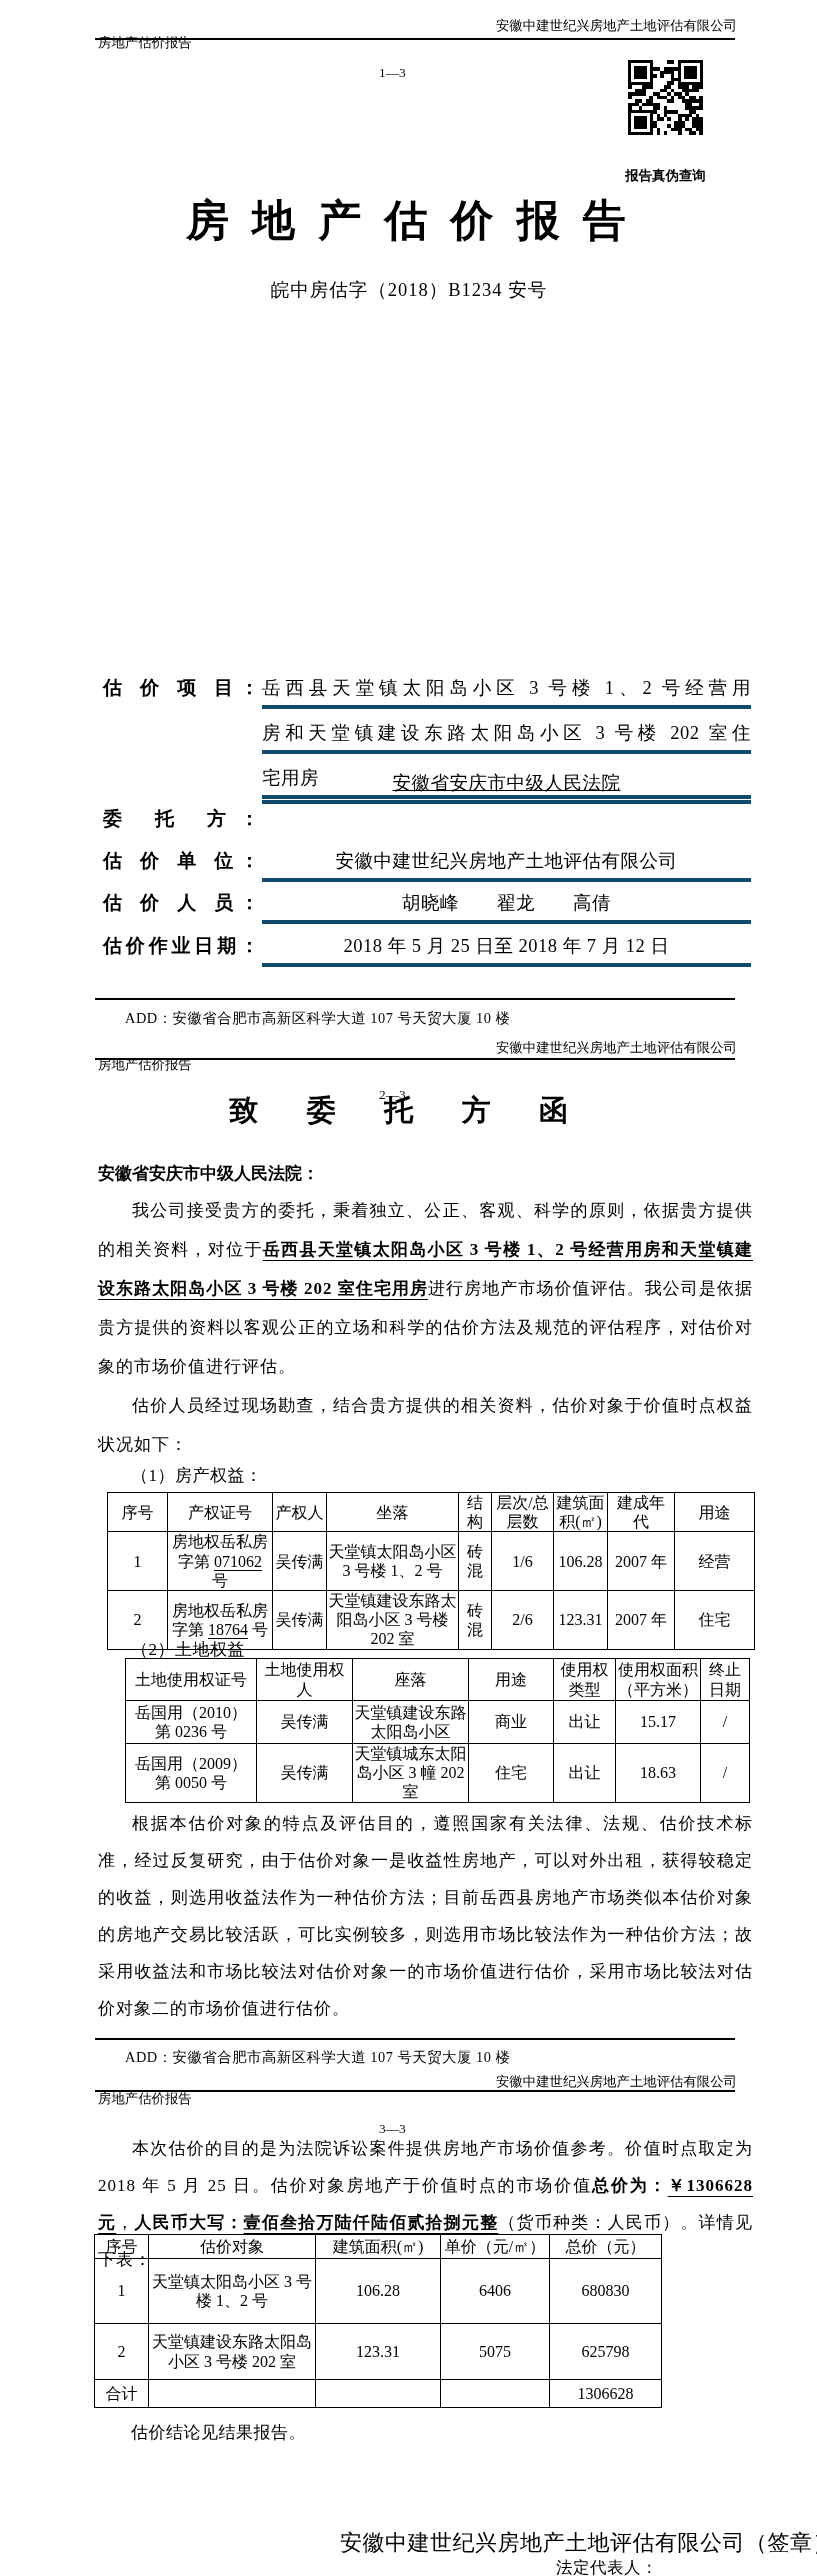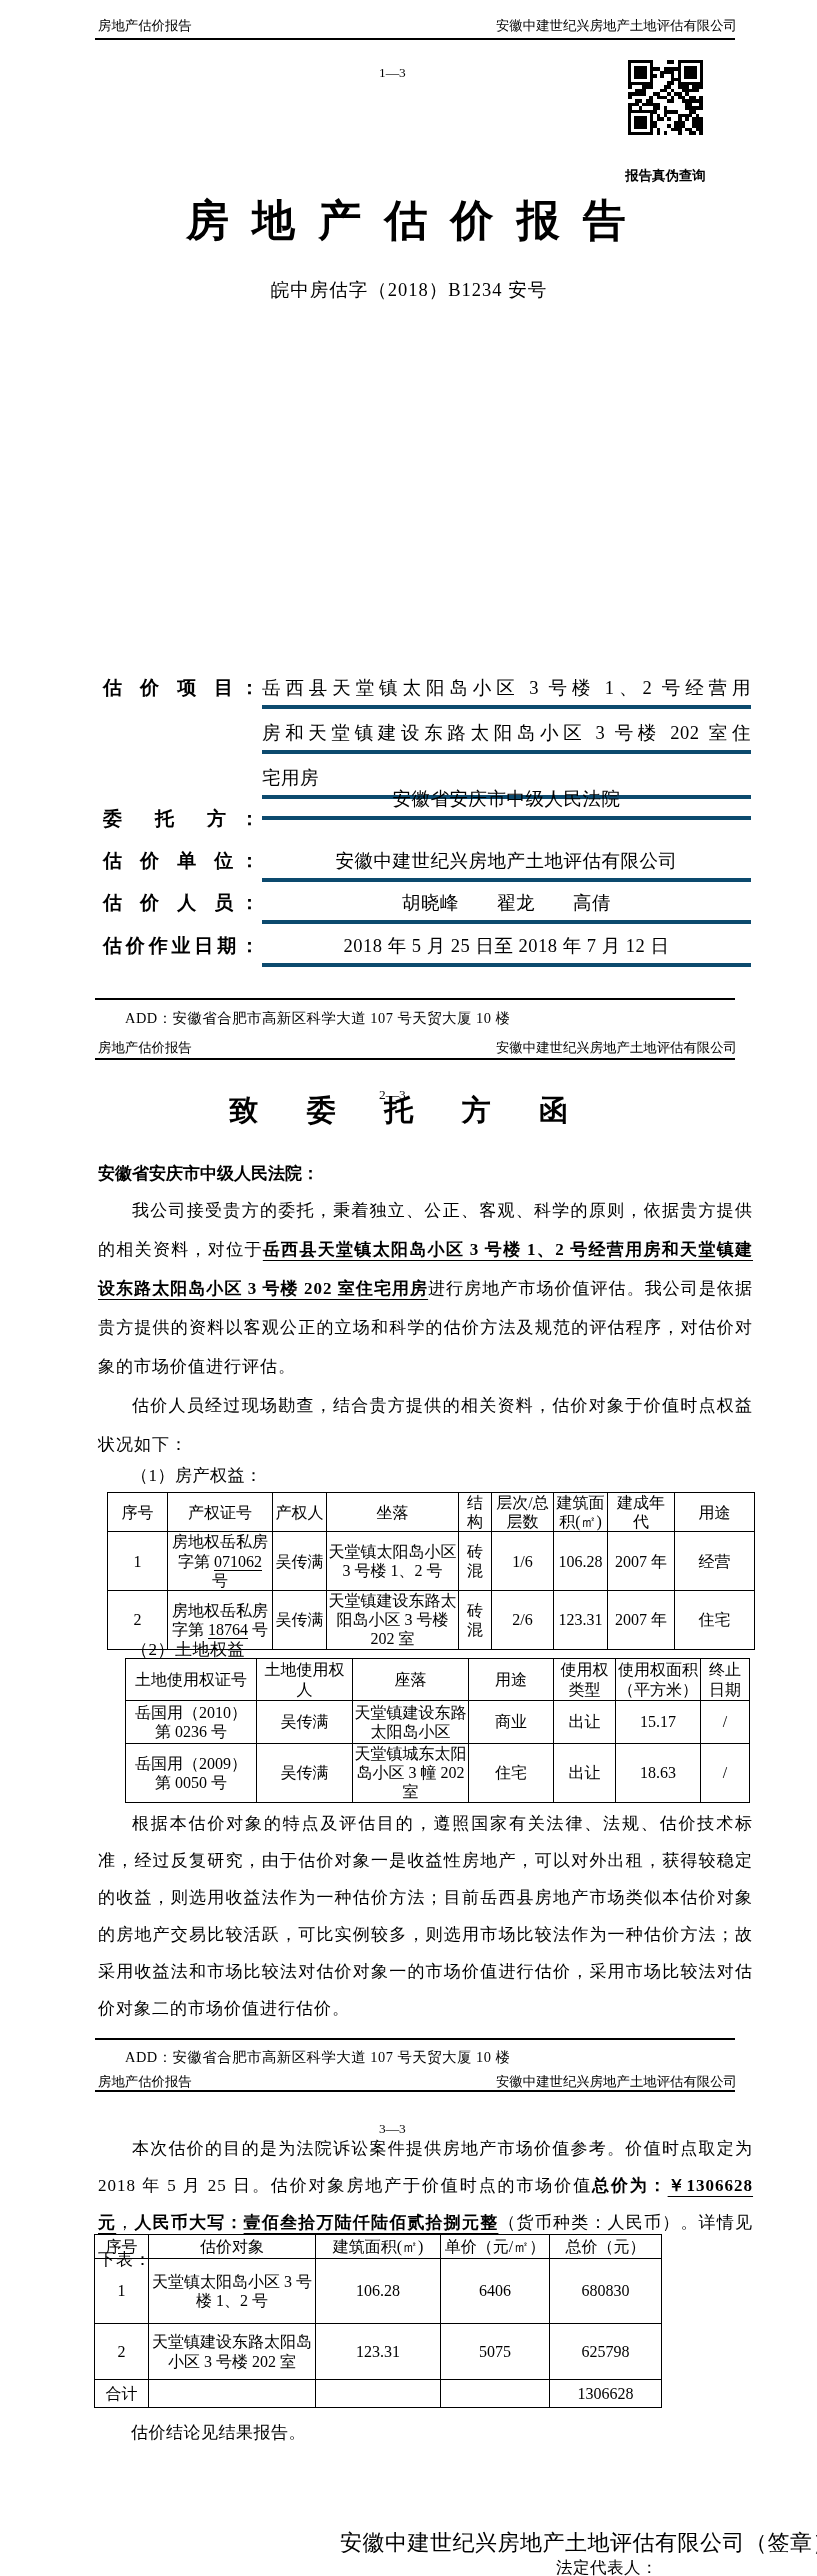--- a/index.html
+++ b/index.html
@@ -1,20 +1,20 @@
 <!DOCTYPE html>
 <html style="font-size:8.2px"><head>
 <meta charset="utf-8">
 <title>房地产估价报告</title>
 <style>
   html,body{margin:0;padding:0;background:#fff;}
   #doc{position:relative;width:818px;height:3100px;background:#fff;color:#000;
        font-family:"Liberation Serif","DejaVu Serif",serif;}
   .ph{position:absolute;font-size:13.4px;white-space:nowrap;}
-  .ph-left{left:98px;}
+  .ph-left{left:98px;margin-top:17px;}
   .ph-center{left:379px;margin-top:48px;}
   .ph-right{left:464px;width:273px;text-align:right;}
   .rule{position:absolute;left:95px;width:640px;height:2.1px;background:#000;}
   .addr{position:absolute;left:125px;font-size:14.4px;letter-spacing:0.5px;white-space:nowrap;}
 
   
   .qr{position:absolute;left:628px;top:60px;width:75px;height:75px;}
   .qr-grid{position:absolute;inset:0;display:grid;grid-template-columns:repeat(21,1fr);grid-template-rows:repeat(21,1fr);}
   .qr-grid .m{background:#000;}
   .finder{position:absolute;width:25px;height:25px;border:3.6px solid #000;box-sizing:border-box;}
@@ -524,21 +524,21 @@
 
   <div class="main-title">房 地 产 估 价 报 告</div>
   <div class="report-no">皖中房估字（2018）B1234 安号</div>
 
   <div class="flabel" style="top:675px;">估 价 项 目：</div>
   <div class="fvalue fill" style="top:675px;">岳西县天堂镇太阳岛小区 3 号楼 1、2 号经营用</div>
   <div class="fvalue fill" style="top:720px;">房和天堂镇建设东路太阳岛小区 3 号楼 202 室住</div>
   <div class="fvalue left" style="top:765px;">宅用房</div>
 
   <div class="flabel" style="top:806px;">委 托 方：</div>
-  <div class="fvalue" style="top:786px;">安徽省安庆市中级人民法院</div>
+  <div class="fvalue" style="top:770px;text-decoration:underline;">安徽省安庆市中级人民法院</div>
 
   <div class="flabel" style="top:848px;">估 价 单 位：</div>
   <div class="fvalue" style="top:848px;">安徽中建世纪兴房地产土地评估有限公司</div>
 
   <div class="flabel" style="top:890px;">估 价 人 员：</div>
   <div class="fvalue" style="top:890px;">胡晓峰　　翟龙　　高倩</div>
 
   <div class="flabel" style="top:933px;">估价作业日期：</div>
   <div class="fvalue" style="top:933px;">2018 年 5 月 25 日至 2018 年 7 月 12 日</div>
 

